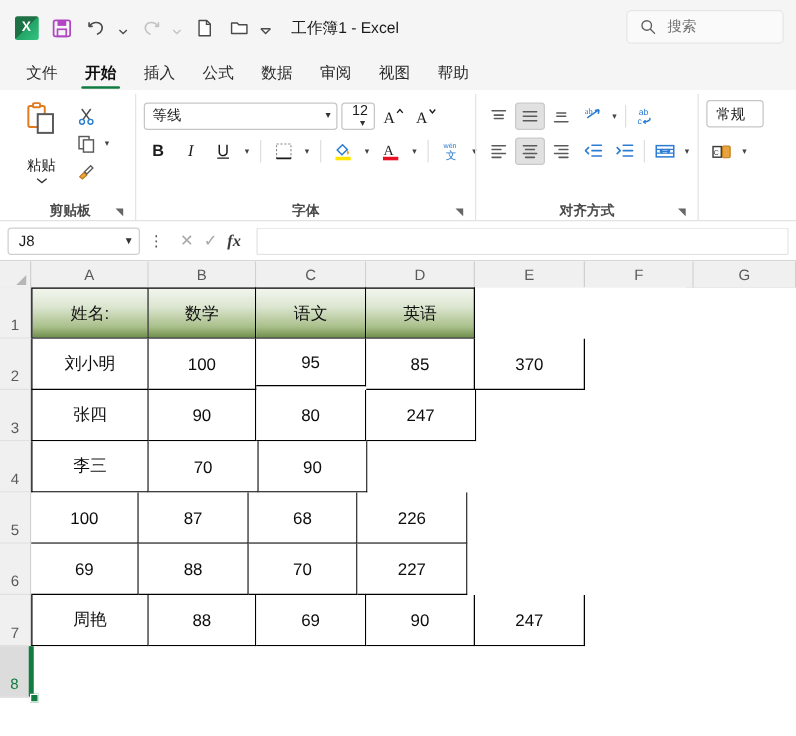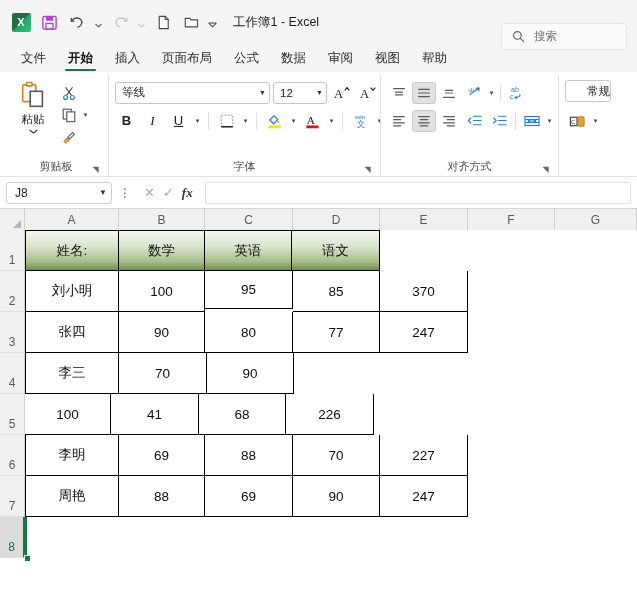--- a/index.html
+++ b/index.html
@@ -40,21 +40,21 @@
     font-family: "Liberation Sans", sans-serif;
   }
   .doc-title {
     margin-left: 14px;
     font-size: 12.5px;
     color: #1b1b1b;
     white-space: nowrap;
   }
   .searchbox {
     position: absolute;
-    right: 10px; top: 23px;
+    right: 10px; top: 8px;
     width: 126px; height: 27px;
     background: #fafafa;
     border: 1px solid #e6e6e6;
     border-radius: 4px;
     display: flex; align-items: center;
     padding-left: 10px;
     gap: 9px;
     margin-left: 44px;
   }
   .searchbox .ph { font-size: 11.5px; color: #707070; }
@@ -96,37 +96,38 @@
     display: flex; flex-direction: column;
     position: relative;
     padding: 0 6px;
   }
   .rgroup + .rgroup { border-left: 1px solid #e4e4e4; }
   .rgroup-body { flex: 1; display: flex; align-items: flex-start; padding-top: 4px; }
   .rgroup-label {
     height: 17px;
     font-size: 11px; color: #4a4a4a;
     text-align: center;
-    display: flex; align-items: flex-start; justify-content: center;
+    display: flex; align-items: flex-end; justify-content: center;
     position: relative;
+    font-weight: bold;
   }
   .dlg-launch {
     position: absolute; right: 2px; bottom: 2px;
     width: 9px; height: 9px;
     font-size: 8px; color: #666;
     line-height: 9px;
   }
 
   
   .clip-wrap { display: flex; gap: 2px; }
   .paste-col {
     display: flex; flex-direction: column; align-items: center;
     width: 46px; padding-top: 2px;
   }
-  .paste-label { font-size: 11.5px; color: #1b1b1b; margin-top: 1px; }
+  .paste-label { font-size: 11.5px; color: #1b1b1b; margin-top: 14px; }
   .mini-col { display: flex; flex-direction: column; gap: 1px; padding-top: 3px; }
   .mini-row { display: flex; align-items: center; gap: 1px; }
   .icon-btn {
     width: 22px; height: 21px;
     display: flex; align-items: center; justify-content: center;
     border-radius: 3px;
   }
   .caret-sm { font-size: 7px; color: #444; width: 9px; text-align: center; }
 
   
@@ -138,21 +139,21 @@
     border: 1px solid #c6c6c6;
     border-radius: 3px;
     background: #fff;
     display: flex; align-items: center;
     padding: 0 3px 0 6px;
     font-size: 11.5px; color: #1b1b1b;
   }
   .combo .val { flex: 1; white-space: nowrap; overflow: hidden; }
   .combo .cv { font-size: 7px; color: #333; padding-left: 4px; }
   .fontname { width: 155px; }
-  .fontsize { width: 54px; }
+  .fontsize { width: 27px; flex-direction: column; }
   .fbtn {
     width: 23px; height: 22px;
     display: flex; align-items: center; justify-content: center;
     font-size: 13px; color: #1b1b1b;
     border-radius: 3px;
   }
   .sep-v { width: 1px; height: 18px; background: #e0e0e0; margin: 0 3px; }
 
   
   .aligngrp { width: 178px; }
@@ -164,21 +165,21 @@
     border-radius: 3px;
   }
   .abtn.sel { background: #e1e1e1; border: 1px solid #c9c9c9; }
 
   
   .numgrp { width: 58px; }
   .numcombo {
     width: 46px; height: 22px;
     border: 1px solid #c6c6c6; border-radius: 3px;
     background: #fff;
-    display: flex; align-items: center; padding-left: 21px;
+    display: flex; align-items: center; padding-left: 7px;
     font-size: 11.5px; color: #1b1b1b;
   }
 
   
   .formulabar {
     height: 32px;
     background: #ffffff;
     display: flex; align-items: center;
     padding: 0 6px;
     gap: 6px;
@@ -335,21 +336,20 @@
         <path d="M9 9 L12.6 12.6" stroke="#606060" stroke-width="1.2" stroke-linecap="round"></path>
       </svg>
     <span class="ph">搜索</span>
   </div>
 </div>
 
 <div class="tabs">
   <div class="tab">文件</div>
   <div class="tab active">开始</div>
   <div class="tab">插入</div>
-  <div class="tab">页面布局</div>
   <div class="tab">公式</div>
   <div class="tab">数据</div>
   <div class="tab">审阅</div>
   <div class="tab">视图</div>
   <div class="tab">帮助</div>
 </div>
 
 <div class="ribbon">
 
   <div class="rgroup" style="width:104px">
@@ -614,65 +614,63 @@
       <div class="rh" style="height:41px">6</div>
       <div class="rh" style="height:41px">7</div>
       <div class="rh sel" style="height:41px">8</div>
     </div>
 
     <div class="cells">
 
       <div class="grow">
         <div class="gc hdr tbl-cell tbl-left tbl-top" style="width:94px;height:41px">姓名:</div>
         <div class="gc hdr tbl-cell tbl-top" style="width:86px;height:41px">数学</div>
+        <div class="gc hdr tbl-cell tbl-top" style="width:88px;height:41px">语文</div>
         <div class="gc hdr tbl-cell tbl-top" style="width:87px;height:41px">英语</div>
-        <div class="gc hdr tbl-cell tbl-top" style="width:88px;height:41px">语文</div>
         <div class="gc empty" style="width:87px;height:41px"></div>
         <div class="gc empty" style="width:82px;height:41px"></div>
       </div>
 
       <div class="grow">
         <div class="gc tbl-cell tbl-left" style="width:94px;height:41px">刘小明</div>
         <div class="gc tbl-cell" style="width:86px;height:41px">100</div>
         <div class="gc tbl-cell" style="width:88px;height:38px">95</div>
         <div class="gc tbl-cell" style="width:87px;height:41px">85</div>
         <div class="gc tbl-cell" style="width:88px;height:41px">370</div>
         <div class="gc empty" style="width:87px;height:41px"></div>
         <div class="gc empty" style="width:82px;height:41px"></div>
       </div>
 
       <div class="grow">
         <div class="gc tbl-cell tbl-left" style="width:94px;height:41px">张四</div>
         <div class="gc tbl-cell" style="width:86px;height:41px">90</div>
         <div class="gc tbl-cell" style="width:88px;height:41px">80</div>
-        <div class="gc tbl-cell" style="width:87px;height:41px">77</div>
         <div class="gc tbl-cell" style="width:88px;height:41px">247</div>
         <div class="gc empty" style="width:87px;height:41px"></div>
         <div class="gc empty" style="width:82px;height:41px"></div>
       </div>
 
       <div class="grow">
         <div class="gc tbl-cell tbl-left" style="width:94px;height:41px">李三</div>
         <div class="gc tbl-cell" style="width:88px;height:41px">70</div>
         <div class="gc tbl-cell" style="width:87px;height:41px">90</div>
         <div class="gc empty" style="width:87px;height:41px"></div>
         <div class="gc empty" style="width:82px;height:41px"></div>
       </div>
 
       <div class="grow">
         <div class="gc tbl-cell" style="width:86px;height:41px">100</div>
-        <div class="gc tbl-cell" style="width:88px;height:41px">41</div>
+        <div class="gc tbl-cell" style="width:88px;height:41px">87</div>
         <div class="gc tbl-cell" style="width:87px;height:41px">68</div>
         <div class="gc tbl-cell" style="width:88px;height:41px">226</div>
         <div class="gc empty" style="width:87px;height:41px"></div>
         <div class="gc empty" style="width:82px;height:41px"></div>
       </div>
 
       <div class="grow">
-        <div class="gc tbl-cell tbl-left" style="width:94px;height:41px">李明</div>
         <div class="gc tbl-cell" style="width:86px;height:41px">69</div>
         <div class="gc tbl-cell" style="width:88px;height:41px">88</div>
         <div class="gc tbl-cell" style="width:87px;height:41px">70</div>
         <div class="gc tbl-cell" style="width:88px;height:41px">227</div>
         <div class="gc empty" style="width:87px;height:41px"></div>
         <div class="gc empty" style="width:82px;height:41px"></div>
       </div>
 
       <div class="grow">
         <div class="gc tbl-cell tbl-left" style="width:94px;height:41px">周艳</div>

